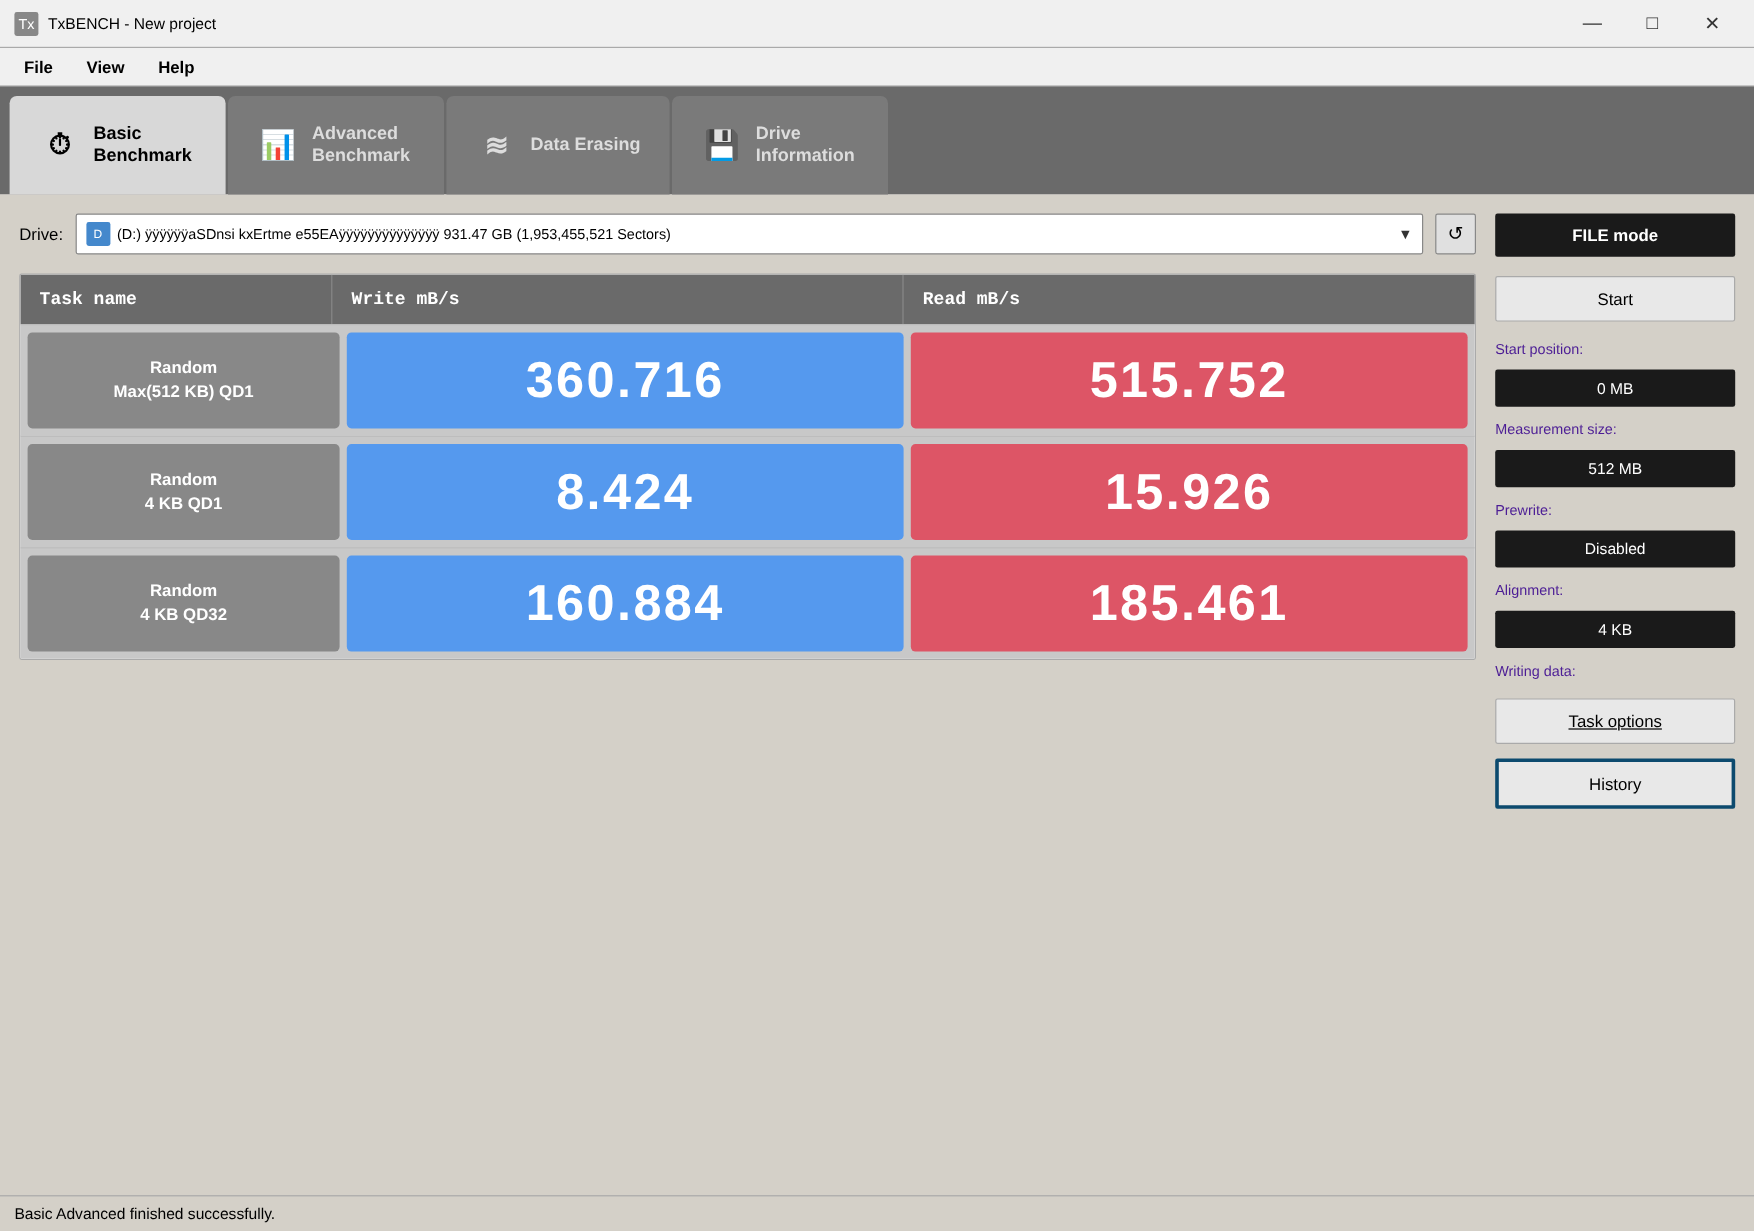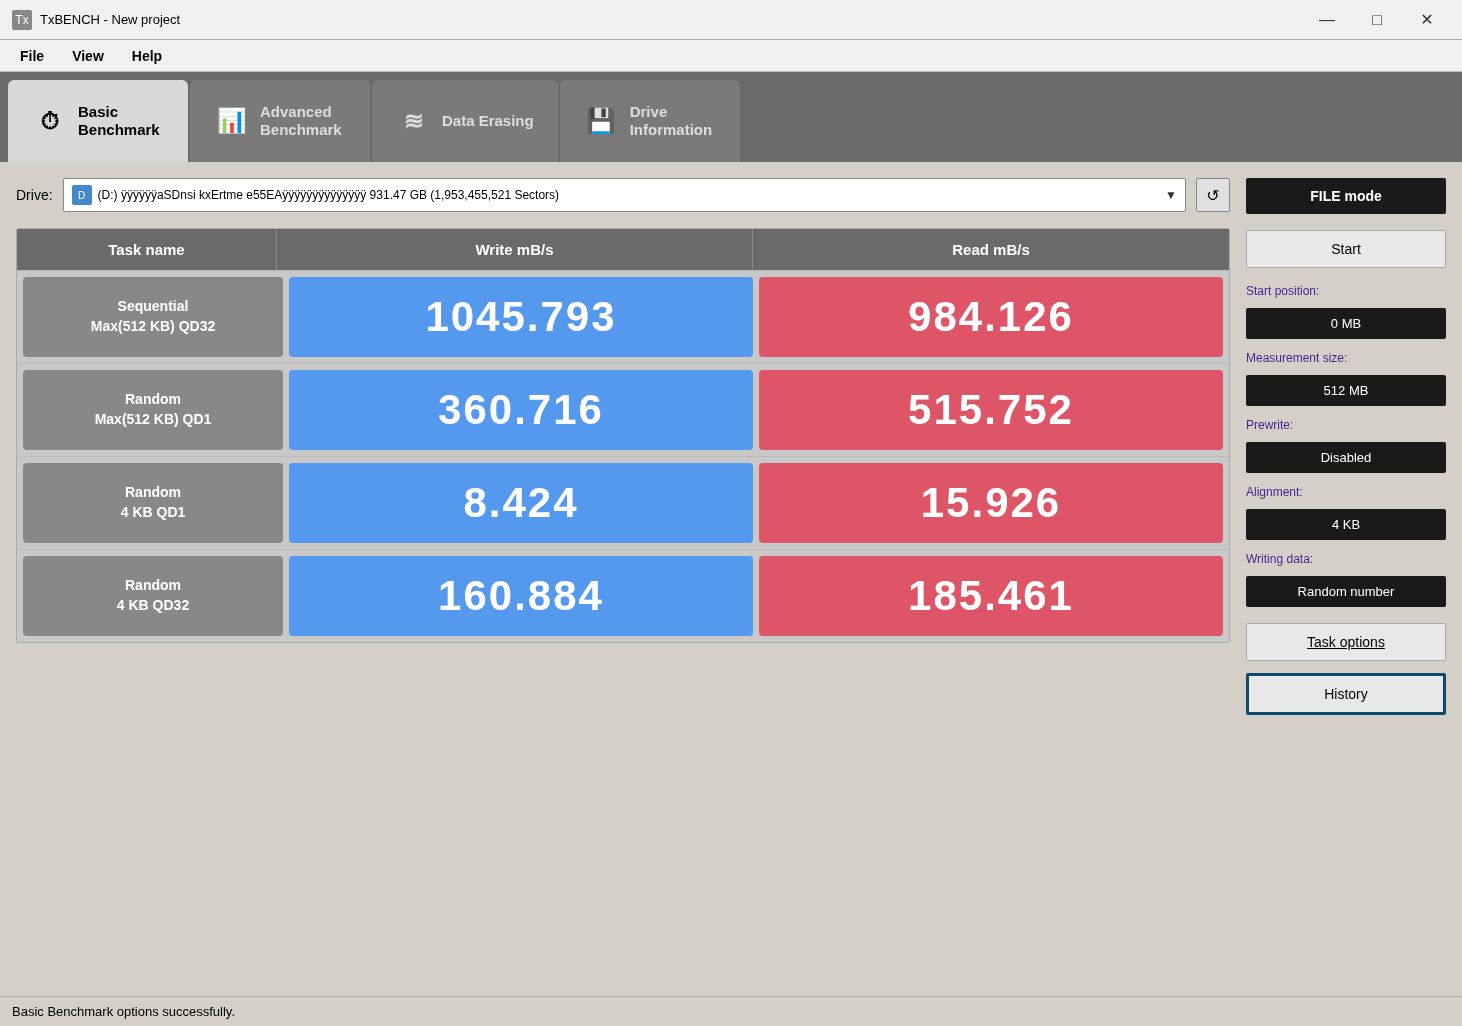--- a/index.html
+++ b/index.html
@@ -181,22 +181,23 @@
     .table-header {
       display: grid;
       grid-template-columns: 260px 1fr 1fr;
       background: #6a6a6a;
       color: white;
       font-size: 15px;
       font-weight: bold;
     }
     .table-header-cell {
       padding: 12px 16px;
-      text-align: center;
+      text-align: left;
       border-right: 1px solid #888;
+      font-family: Liberation Mono, monospace;
     }
     .table-header-cell:last-child { border-right: none; }
 
     .table-row-item {
       display: grid;
       grid-template-columns: 260px 1fr 1fr;
       padding: 6px;
       gap: 6px;
       background: #c8c8c8;
       border-top: 1px solid #bbb;
@@ -397,25 +398,20 @@
     </div>
 
     <div class="results-table">
 
       <div class="table-header">
         <div class="table-header-cell">Task name</div>
         <div class="table-header-cell">Write mB/s</div>
         <div class="table-header-cell">Read mB/s</div>
       </div>
 
-      <div class="table-row-item">
-        <div class="row-label">Sequential<br>Max(512 KB) QD32</div>
-        <div class="read-value">1045.793</div>
-        <div class="write-value">984.126</div>
-      </div>
 
       <div class="table-row-item">
         <div class="row-label">Random<br>Max(512 KB) QD1</div>
         <div class="read-value">360.716</div>
         <div class="write-value">515.752</div>
       </div>
 
       <div class="table-row-item">
         <div class="row-label">Random<br>4 KB QD1</div>
         <div class="read-value">8.424</div>
@@ -440,22 +436,21 @@
     <div class="param-label">Measurement size:</div>
     <div class="param-value">512 MB</div>
 
     <div class="param-label">Prewrite:</div>
     <div class="param-value">Disabled</div>
 
     <div class="param-label">Alignment:</div>
     <div class="param-value">4 KB</div>
 
     <div class="param-label">Writing data:</div>
-    <div class="param-value">Random number</div>
 
     <button class="task-options-btn">Task options</button>
     <button class="history-btn">History</button>
   </div>
 </div>
 
 <div class="status-bar">
-  <span>Basic Benchmark options successfully.</span>
+  <span>Basic Advanced finished successfully.</span>
 </div>
 
 </body></html>

